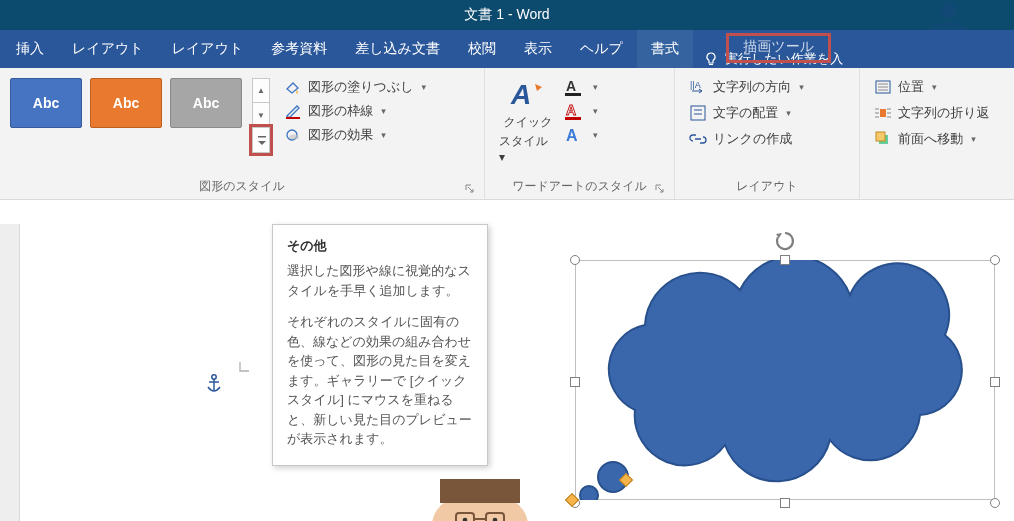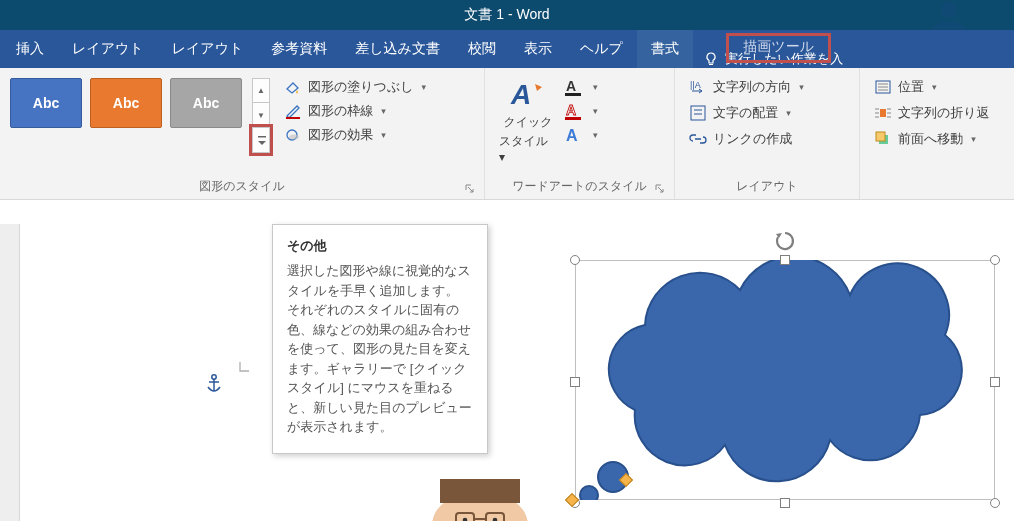--- a/index.html
+++ b/index.html
@@ -234,21 +234,21 @@
     padding: 12px 14px;
     font-size: 13px;
     color: #555;
     z-index: 20;
   }
   .tooltip .tt-title {
     font-weight: bold;
     color: #333;
     margin-bottom: 6px;
   }
-  .tooltip p { line-height: 1.5; }
+  .tooltip p { line-height: 1.5; margin-bottom: 12px; }
   .tooltip p:last-child { margin-bottom: 4px; }
   
   .shape-wrap {
     position: absolute;
     left: 575px; top: 60px;
     width: 420px; height: 240px;
   }
   .handle {
     position: absolute;
     width: 10px; height: 10px;

